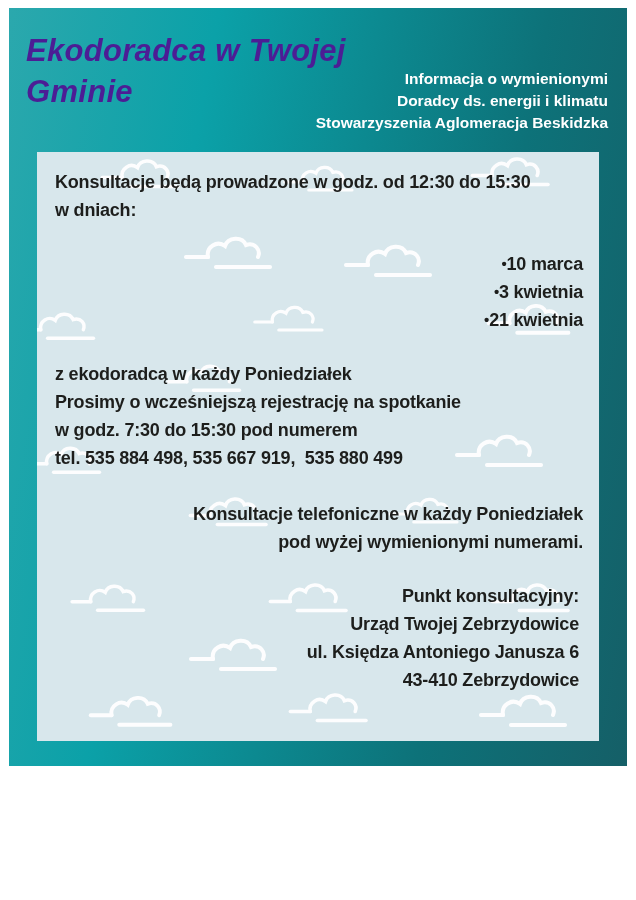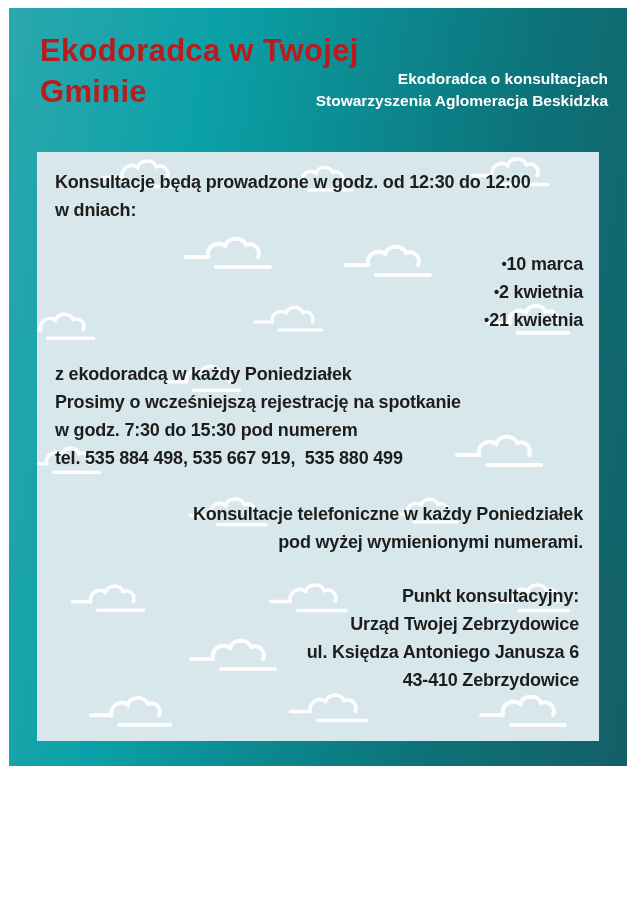--- a/index.html
+++ b/index.html
@@ -7,22 +7,22 @@
   .poster { position:relative; width:636px; height:900px; background:#ffffff; overflow:hidden; }
 
   
   .teal-bg {
     position:absolute; left:9px; top:8px; width:618px; height:758px;
     background:linear-gradient(100deg, #2ba8ad 0%, #0ba1a8 28%, #0d7279 72%, #155f67 100%);
   }
 
   
   .title {
-    position:absolute; left:40px; top:30px; color:#b91c1c;
-    font-size:31px; line-height:41px; font-weight:bold; 
+    position:absolute; left:26px; top:30px; color:#4c1d95;
+    font-size:31px; line-height:41px; font-weight:bold; font-style:italic;
     letter-spacing:0.3px;
   }
   .header-info {
     position:absolute; right:28px; top:68px; text-align:right; color:#ffffff;
     font-size:15.5px; line-height:22px; font-weight:bold;
   }
   .header-info span { display:block; }
 
   
   .content-box {
@@ -52,21 +52,22 @@
 
 <div class="poster">
 
   <div class="teal-bg"></div>
 
   <h1 class="title">
     <span class="line">Ekodoradca w Twojej</span>
     <span class="line">Gminie</span>
   </h1>
   <div class="header-info">
-    <span>Ekodoradca o konsultacjach</span>
+    <span>Informacja o wymienionymi</span>
+    <span>Doradcy ds. energii i klimatu</span>
     <span>Stowarzyszenia Aglomeracja Beskidzka</span>
   </div>
 
   <div class="content-box">
     <div class="cloud-host">
         <div class="cloud" style="left: 60px; top: -6px;"><svg width="86.4" height="46.800000000000004" viewBox="0 0 96 52" fill="none" stroke="#ffffff" stroke-width="4" stroke-linecap="round">
             <path d="M6 35 H28"></path>
             <path d="M28 35 c-2-10 9-17 17-11 c3-9 17-10 21-1 c9-3 15 5 12 12"></path>
             <path d="M36 45 H90"></path>
           </svg></div>
@@ -161,26 +162,26 @@
             <path d="M36 45 H90"></path>
           </svg></div>
         <div class="cloud" style="left: 438px; top: 528px;"><svg width="96" height="52" viewBox="0 0 96 52" fill="none" stroke="#ffffff" stroke-width="4" stroke-linecap="round">
             <path d="M6 35 H28"></path>
             <path d="M28 35 c-2-10 9-17 17-11 c3-9 17-10 21-1 c9-3 15 5 12 12"></path>
             <path d="M36 45 H90"></path>
           </svg></div>
       </div>
     <div class="box-inner">
       <p>
-        <span class="line">Konsultacje będą prowadzone w godz. od 12:30 do 12:00</span>
+        <span class="line">Konsultacje będą prowadzone w godz. od 12:30 do 15:30</span>
         <span class="line">w dniach:</span>
       </p>
       <ul class="dates">
         <li><span class="blt">•</span><span>10 marca</span></li>
-        <li><span class="blt">•</span><span>2 kwietnia</span></li>
+        <li><span class="blt">•</span><span>3 kwietnia</span></li>
         <li><span class="blt">•</span><span>21 kwietnia</span></li>
       </ul>
       <p class="registration">
         <span class="line">z ekodoradcą w każdy Poniedziałek</span>
         <span class="line">Prosimy o wcześniejszą rejestrację na spotkanie</span>
         <span class="line">w godz. 7:30 do 15:30 pod numerem</span>
         <span class="line">tel. 535 884 498, 535 667 919,  535 880 499</span>
       </p>
       <p class="phone-note">
         <span class="line">Konsultacje telefoniczne w każdy Poniedziałek</span>

